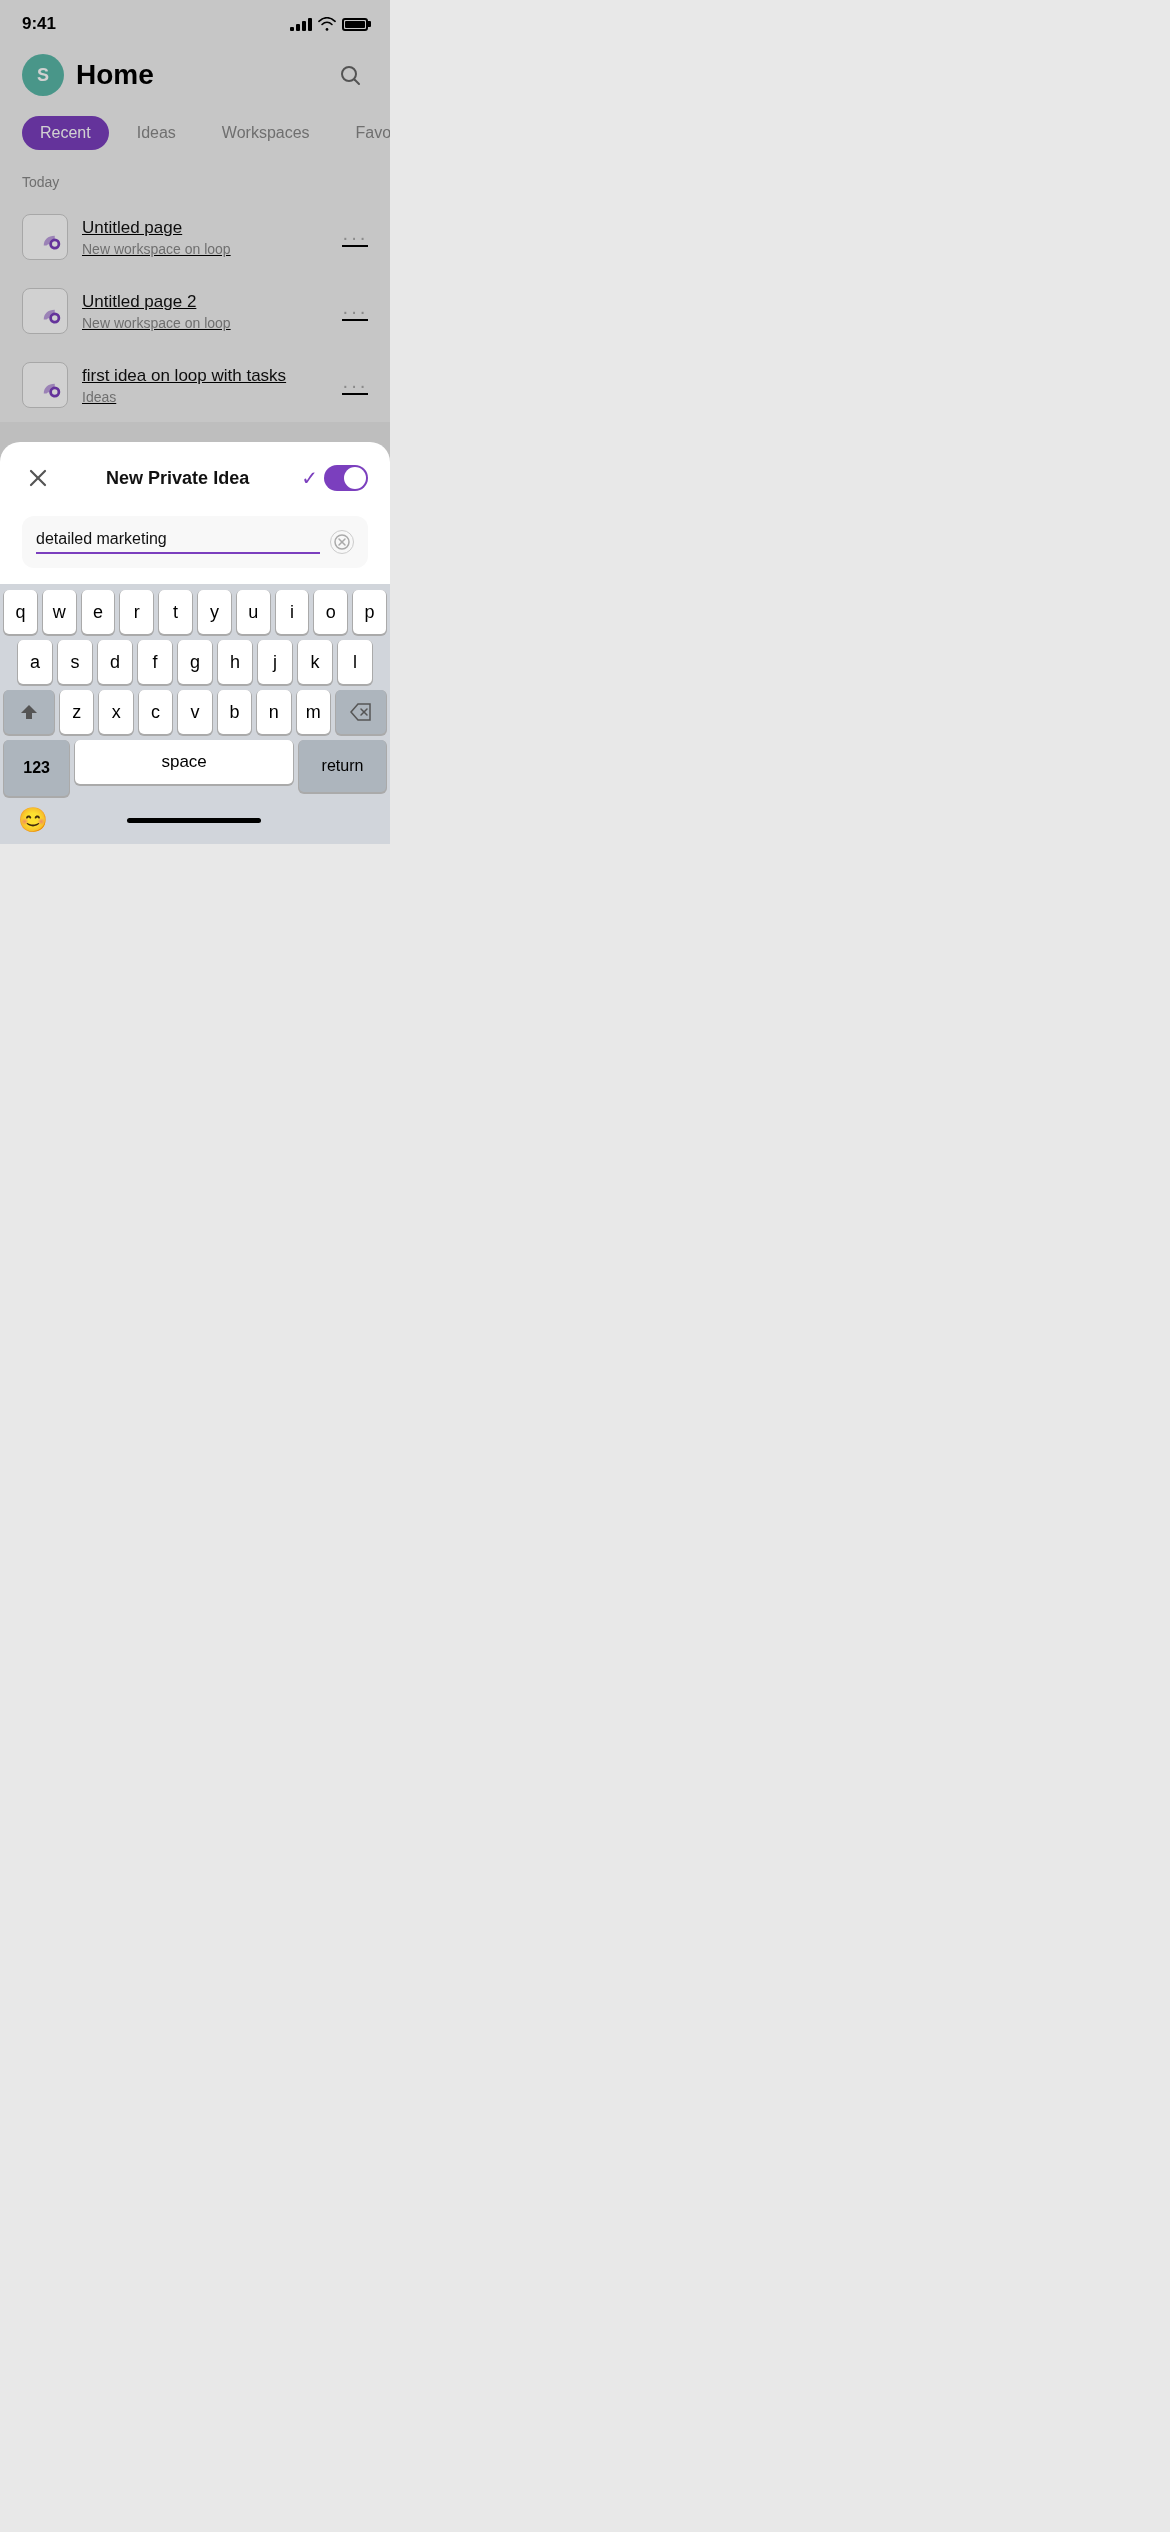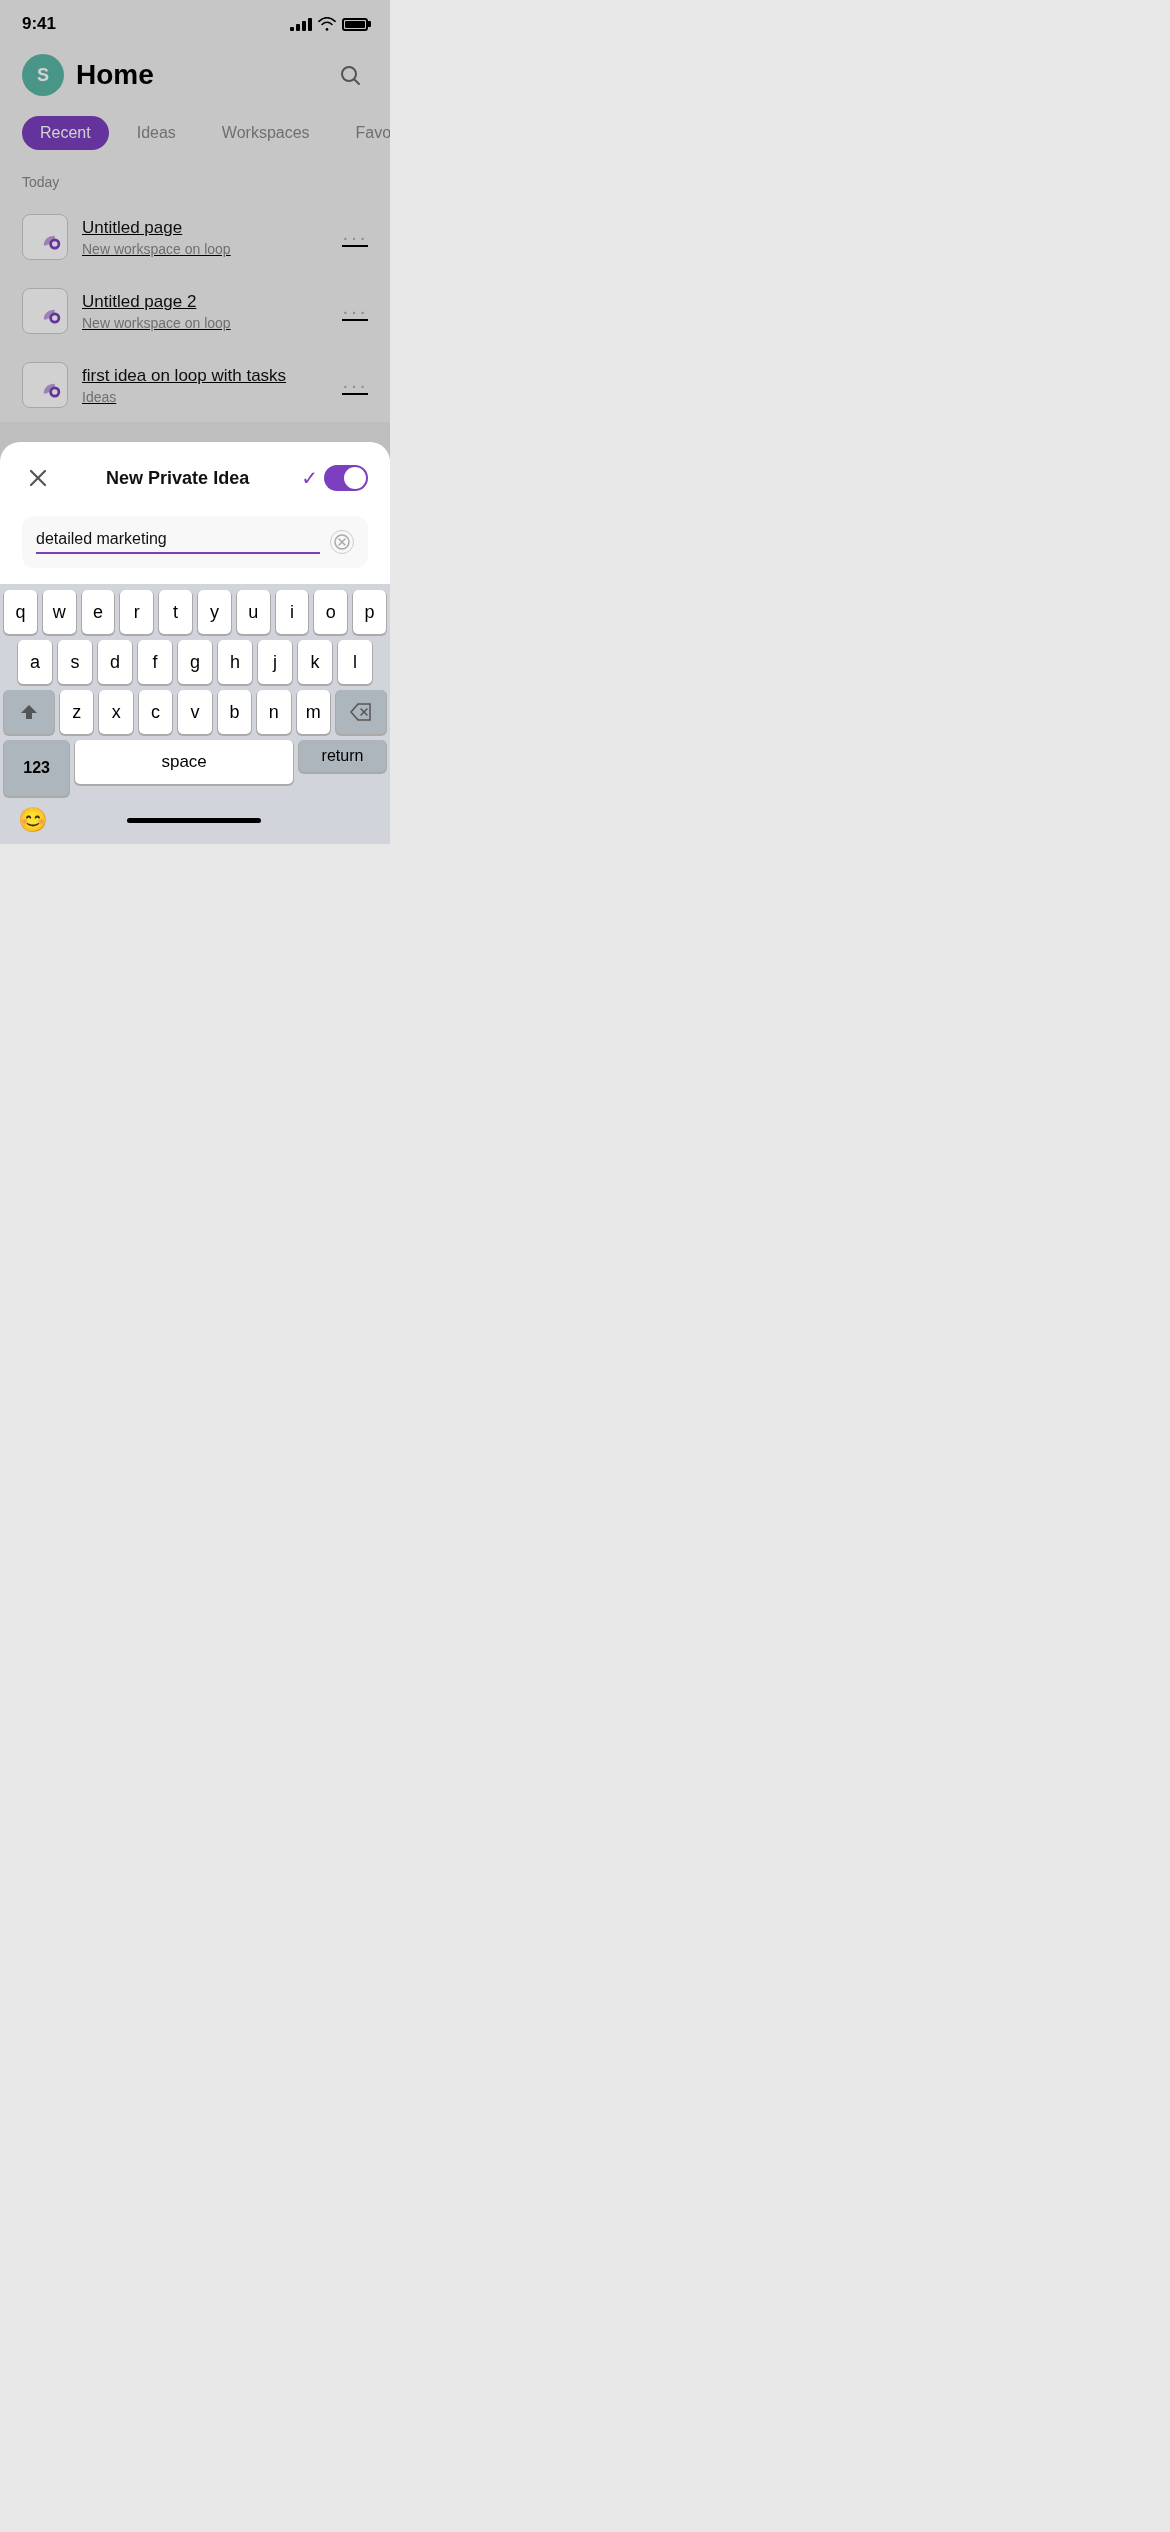--- a/index.html
+++ b/index.html
@@ -369,21 +369,21 @@
       display: flex;
       align-items: center;
       justify-content: center;
       font-size: 17px;
       color: #000;
       flex: 5;
       box-shadow: 0 1px 0 1px #aaa;
       text-align: center;
     }
     .kb-key-return {
-      height: 32px;
+      height: 52px;
       background: #adb5bd;
       border-radius: 5px;
       display: flex;
       align-items: center;
       justify-content: center;
       font-size: 16px;
       color: #000;
       font-weight: 400;
       flex: 2;
       box-shadow: 0 1px 0 1px #aaa;

